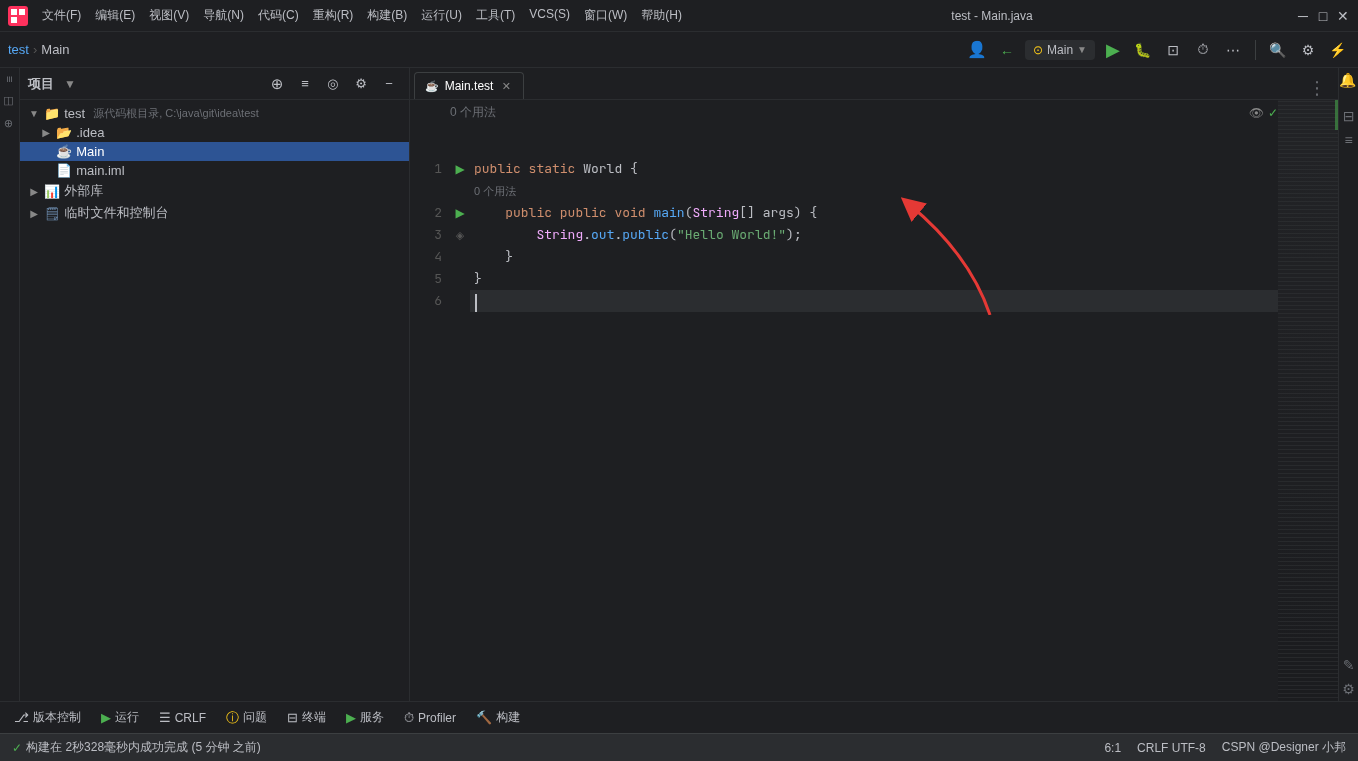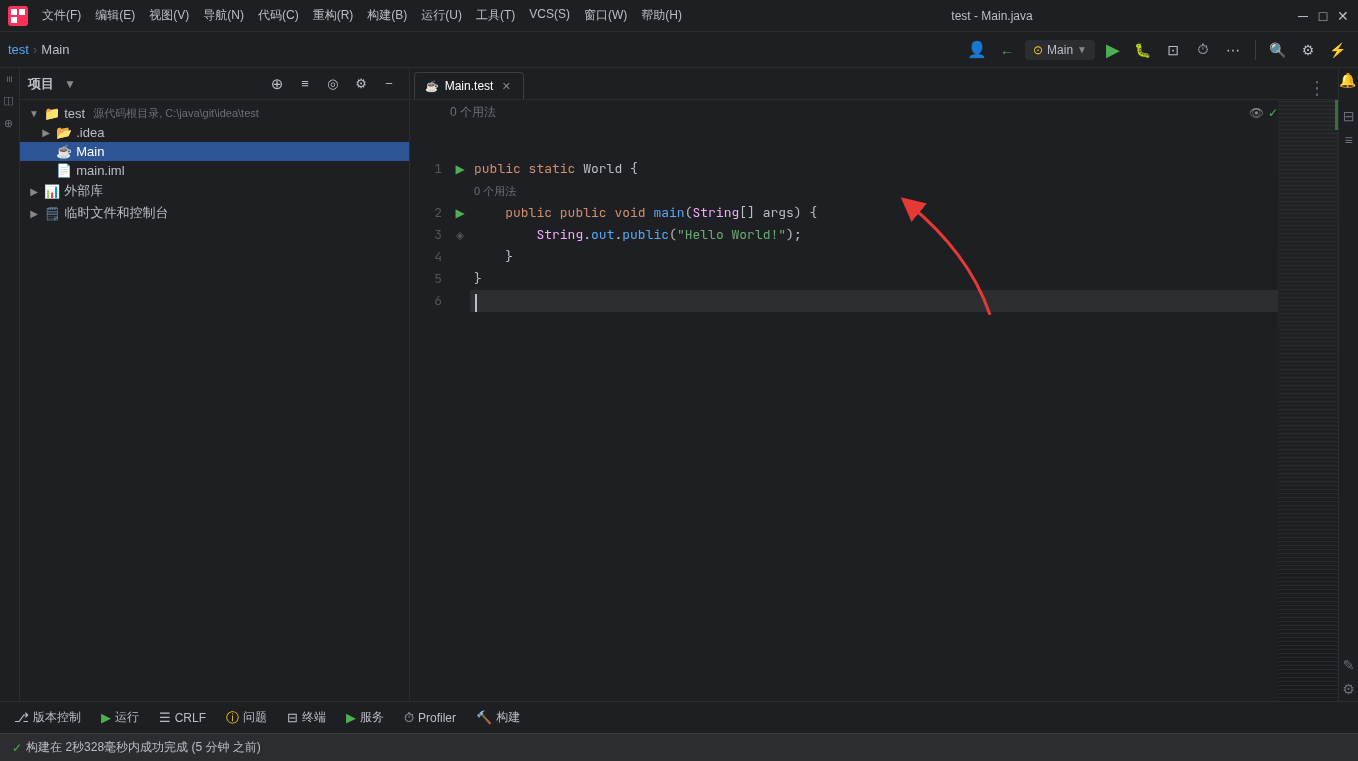--- a/index.html
+++ b/index.html
@@ -665,13 +665,18 @@
     <span class="bottom-tool-icon">🔨</span>
     <span>构建</span>
   </div>
 </div>
 
 <div id="statusbar">
   <div class="status-item">
     <span style="color:#4caf50;">✓</span>
     <span>构建在 2秒328毫秒内成功完成 (5 分钟 之前)</span>
   </div>
+  <div class="status-right">
+    <span class="status-item">6:1</span>
+    <span class="status-item">CRLF UTF-8</span>
+    <span class="status-item">CSPN @Designer 小邦</span>
+  </div>
 </div>
 
 </body></html>

